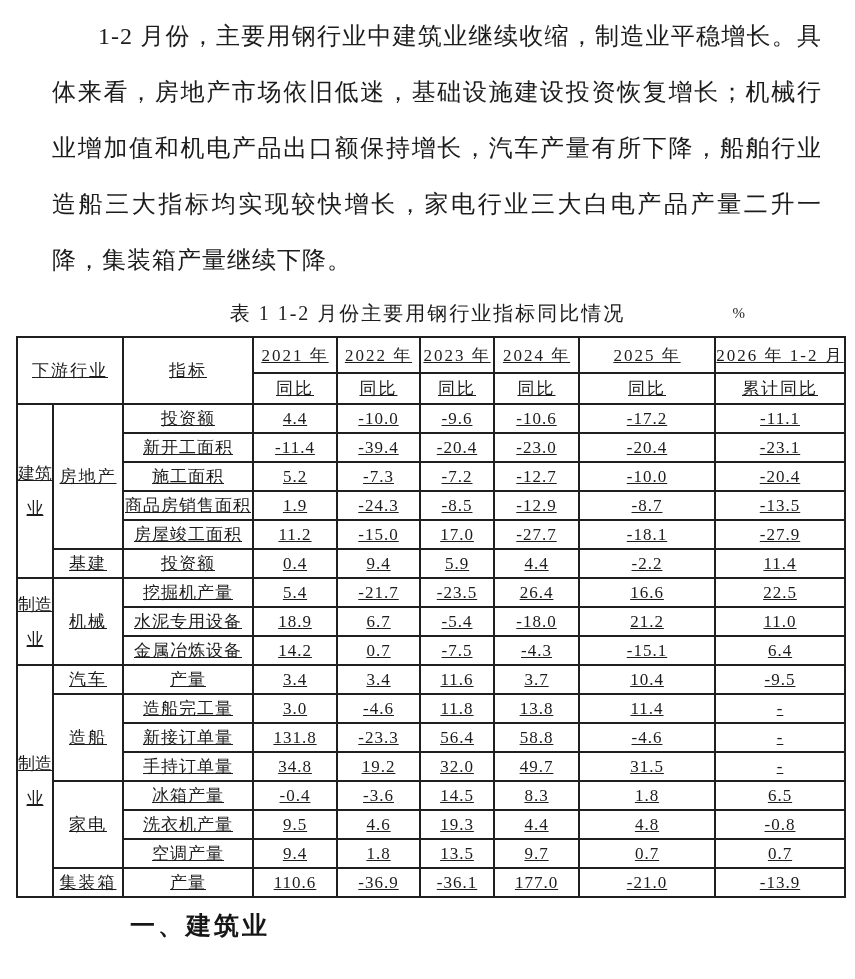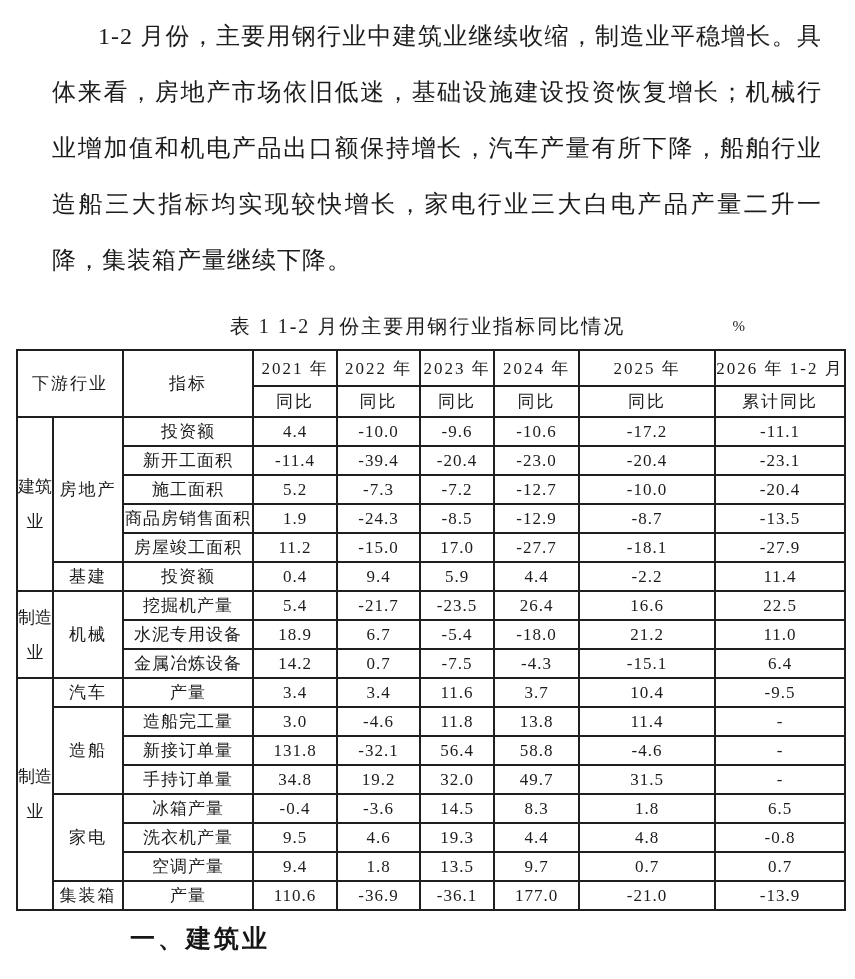--- a/index.html
+++ b/index.html
@@ -19,39 +19,40 @@
     margin: 8px 33px 0 52px;
     font-size: 24px;
     line-height: 56px;
     text-align: justify;
     text-indent: 46px;
     letter-spacing: 1px;
   }
   
   .table-caption {
     position: relative;
-    margin-top: 25px;
+    margin-top: 12px;
     height: 32px;
     text-align: center;
     font-size: 20px;
     letter-spacing: 2px;
   }
   .caption-unit {
     position: absolute;
     right: 110px;
     top: 5px;
     font-size: 15px;
     letter-spacing: 0;
   }
   
   table.indicators {
     border-collapse: collapse;
     table-layout: fixed;
     width: 828px;
     margin: 4px 0 0 16px;
+    text-decoration: underline;
   }
   table.indicators th,
   table.indicators td {
     border: 2px solid #1f1f1f;
     padding: 0;
     text-align: center;
     vertical-align: middle;
     font-weight: normal;
     font-size: 17px;
     font-family: "Liberation Serif", "DejaVu Serif", serif;
@@ -239,21 +240,21 @@
           <td class="value-cell">3.0</td>
           <td class="value-cell">-4.6</td>
           <td class="value-cell">11.8</td>
           <td class="value-cell">13.8</td>
           <td class="value-cell">11.4</td>
           <td class="value-cell">-</td>
         </tr>
         <tr>
           <td class="indicator-cell">新接订单量</td>
           <td class="value-cell">131.8</td>
-          <td class="value-cell">-32.1</td>
+          <td class="value-cell">-23.3</td>
           <td class="value-cell">56.4</td>
           <td class="value-cell">58.8</td>
           <td class="value-cell">-4.6</td>
           <td class="value-cell">-</td>
         </tr>
         <tr>
           <td class="indicator-cell">手持订单量</td>
           <td class="value-cell">34.8</td>
           <td class="value-cell">19.2</td>
           <td class="value-cell">32.0</td>

